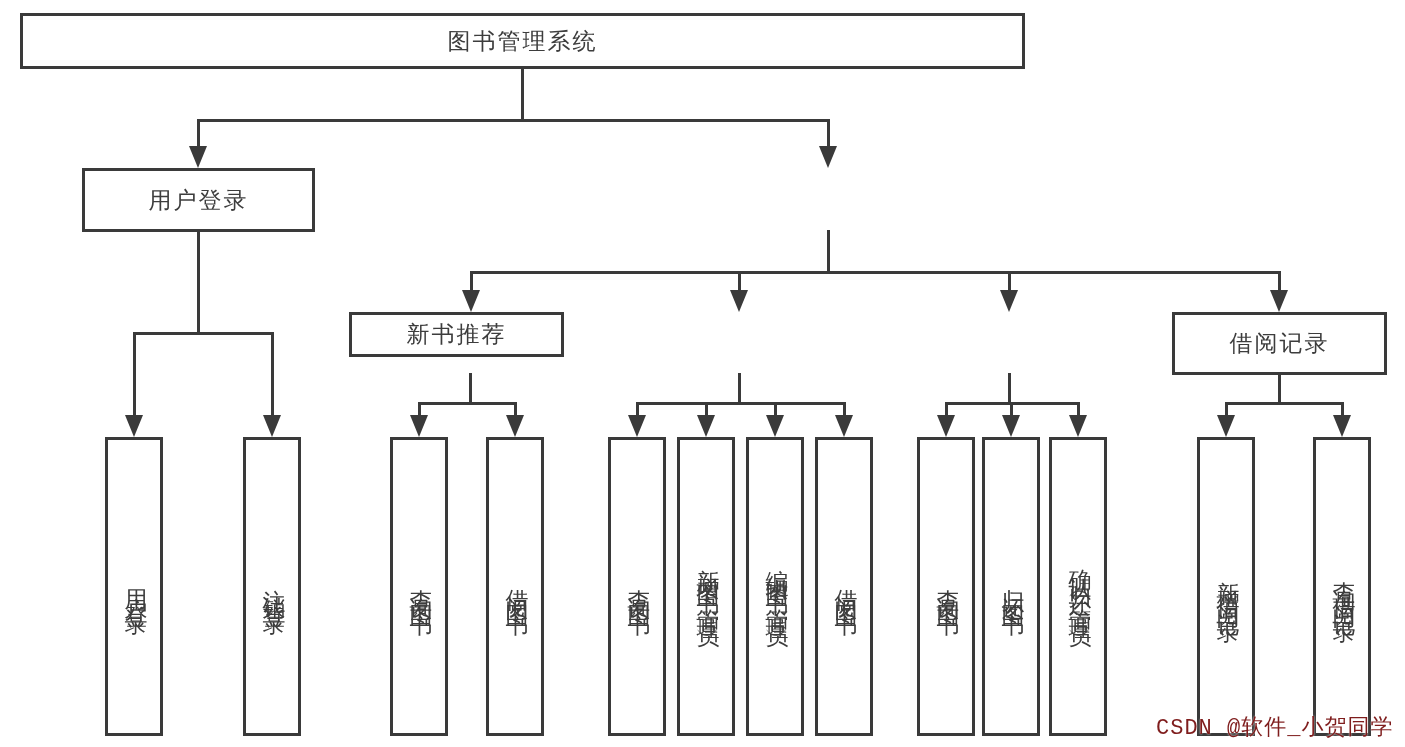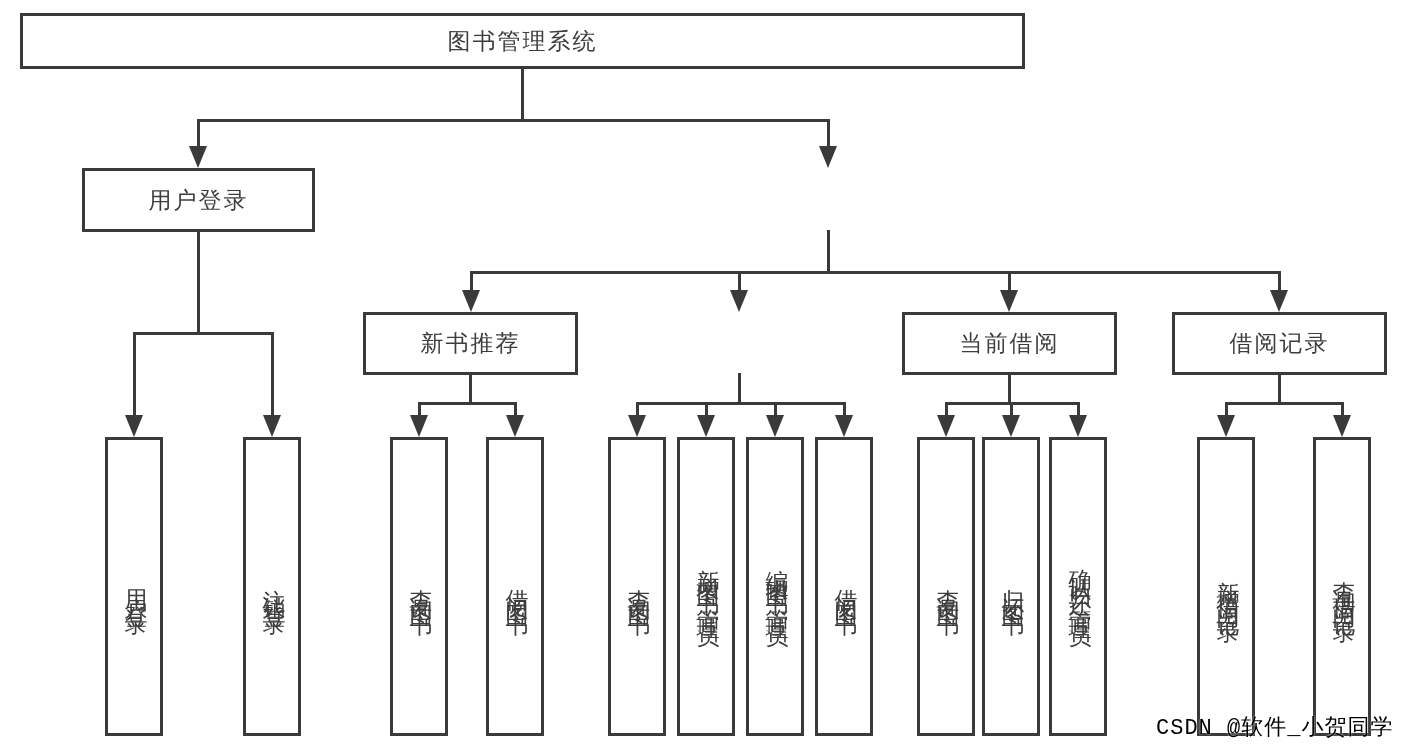--- a/index.html
+++ b/index.html
@@ -17,46 +17,43 @@
   }
   .vline{position:absolute;width:3px;background:#3a3a3a;z-index:1;}
   .hline{position:absolute;height:3px;background:#3a3a3a;z-index:1;}
   .ahead{
     position:absolute;width:0;height:0;z-index:1;
     border-left:9px solid transparent;border-right:9px solid transparent;
     border-top:22px solid #3a3a3a;
   }
   .watermark{
     position:absolute;left:1156px;top:712px;z-index:5;
-    color:#000000;font-size:22px;letter-spacing:1px;white-space:nowrap;
+    color:#7f1d1d;font-size:22px;letter-spacing:1px;white-space:nowrap;
     text-shadow:0 0 2px #ffffff;
   }
 </style>
 </head>
 <body>
 
 <div class="canvas">
 
   <div class="node" style="left:20px;top:13px;width:1005px;height:56px">
     <span>图书管理系统</span>
   </div>
 
   <div class="node" style="left:82px;top:168px;width:233px;height:64px">
     <span>用户登录</span>
   </div>
 
 
-  <div class="node" style="left:363px;top:312px;width:215px;height:63px">
+  <div class="node" style="left:349px;top:312px;width:215px;height:45px">
     <span>新书推荐</span>
   </div>
 
 
-  <div class="node" style="left:902px;top:312px;width:215px;height:63px">
-    <span>当前借阅</span>
-  </div>
 
   <div class="node" style="left:1172px;top:312px;width:215px;height:63px">
     <span>借阅记录</span>
   </div>
 
   <div class="node leaf" style="left:105px;top:437px;width:58px;height:299px">
     <span>用户登录</span>
   </div>
 
   <div class="node leaf" style="left:243px;top:437px;width:58px;height:299px">

